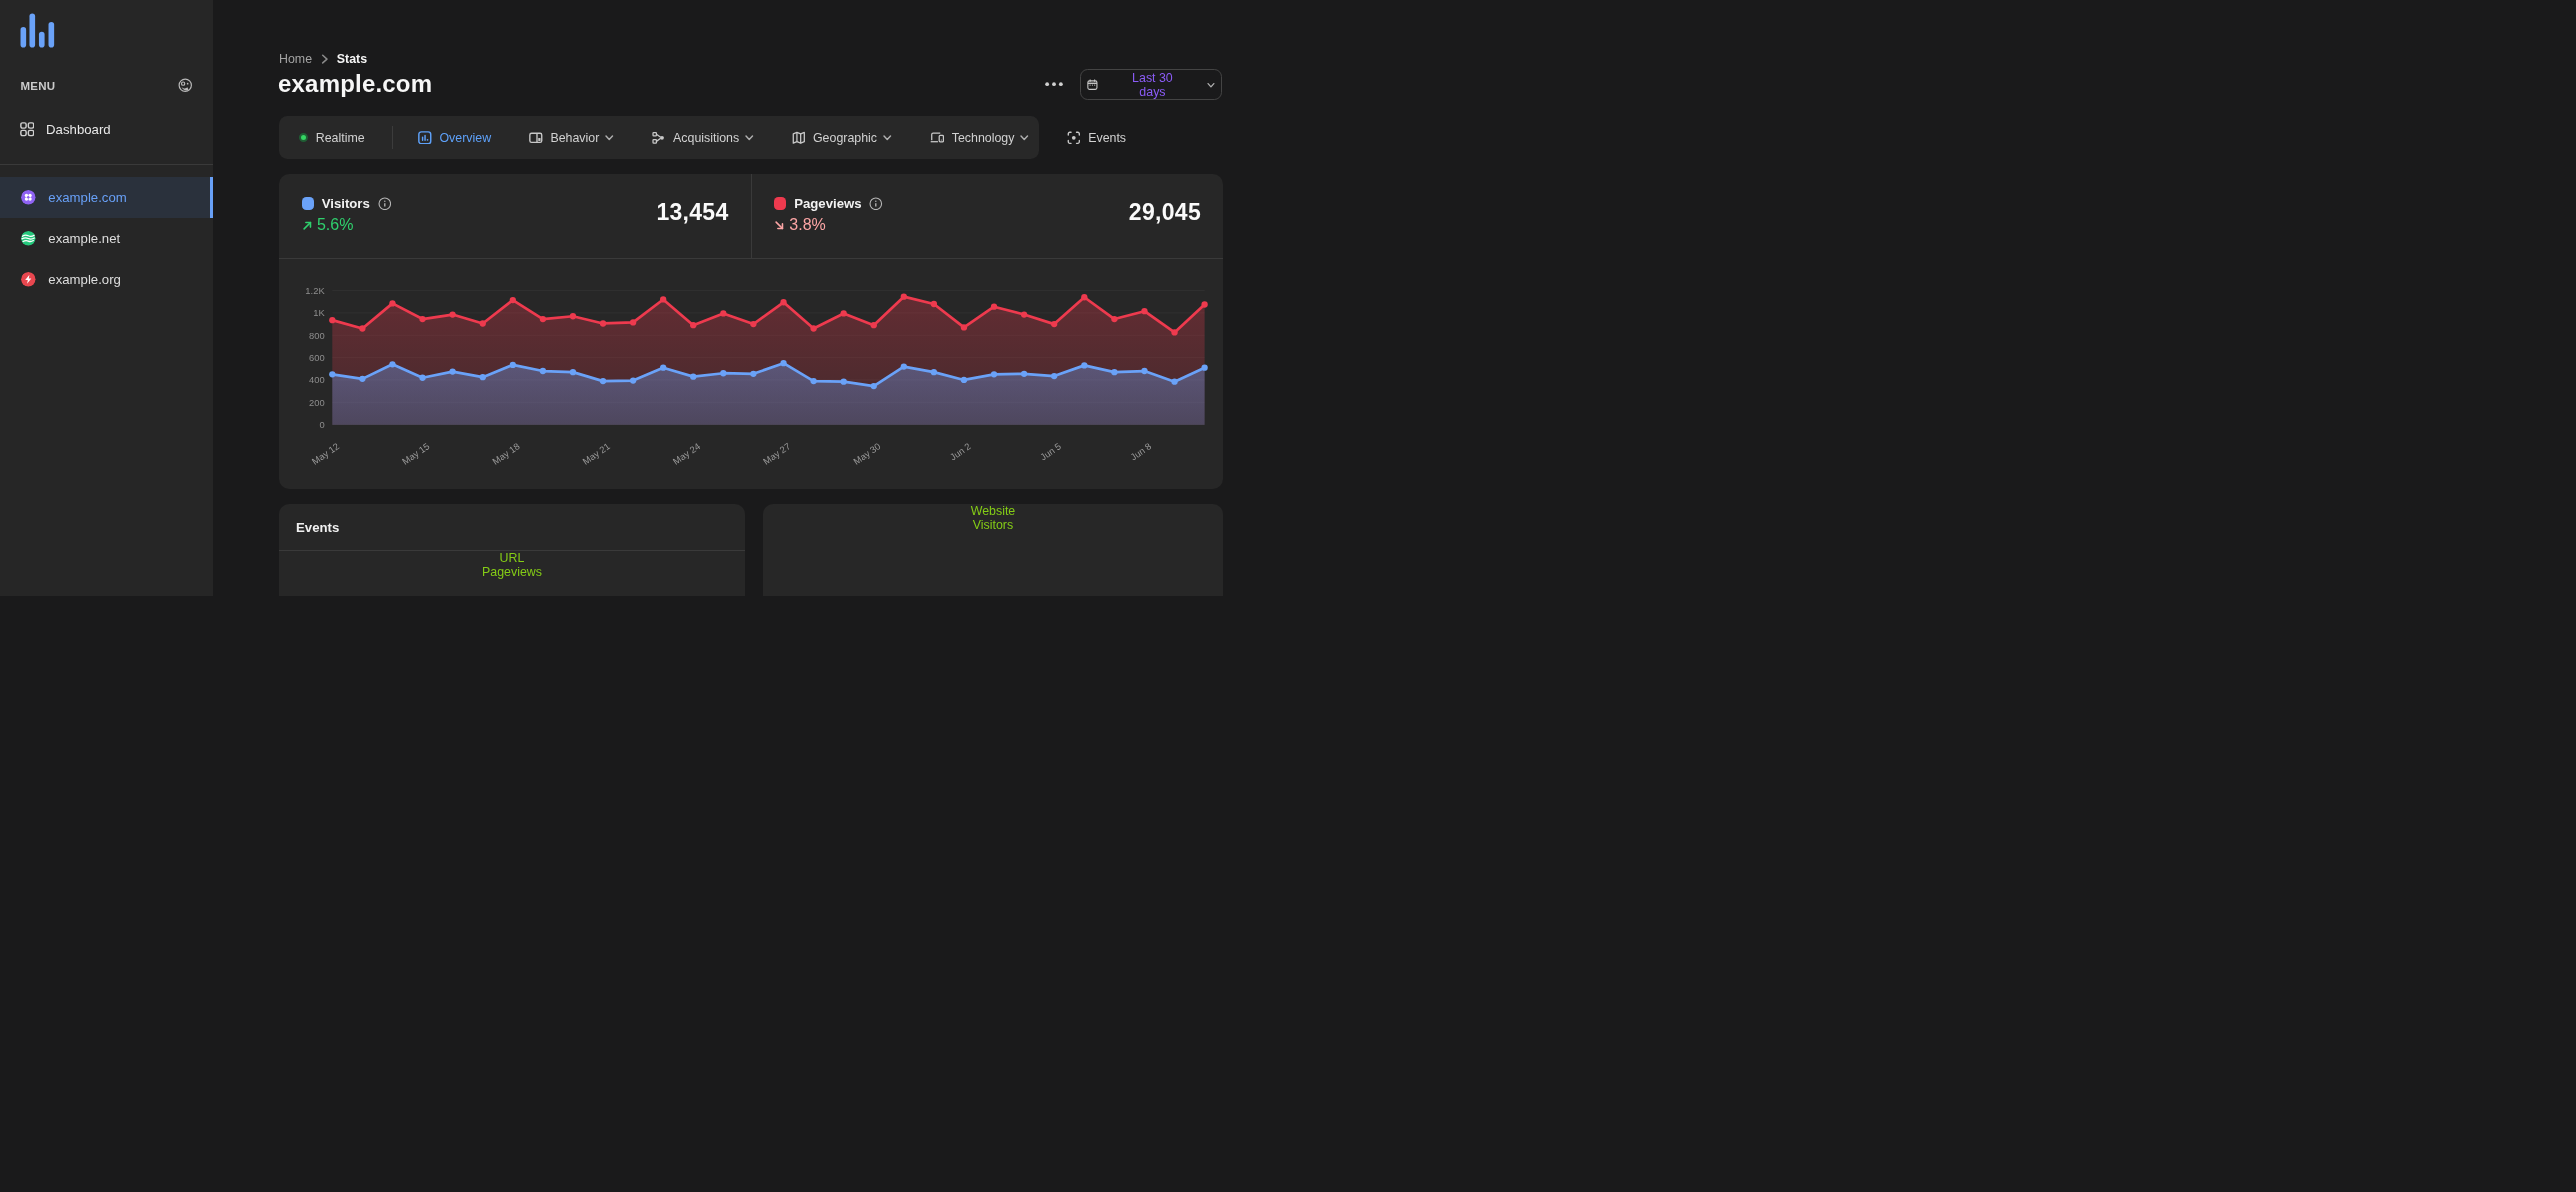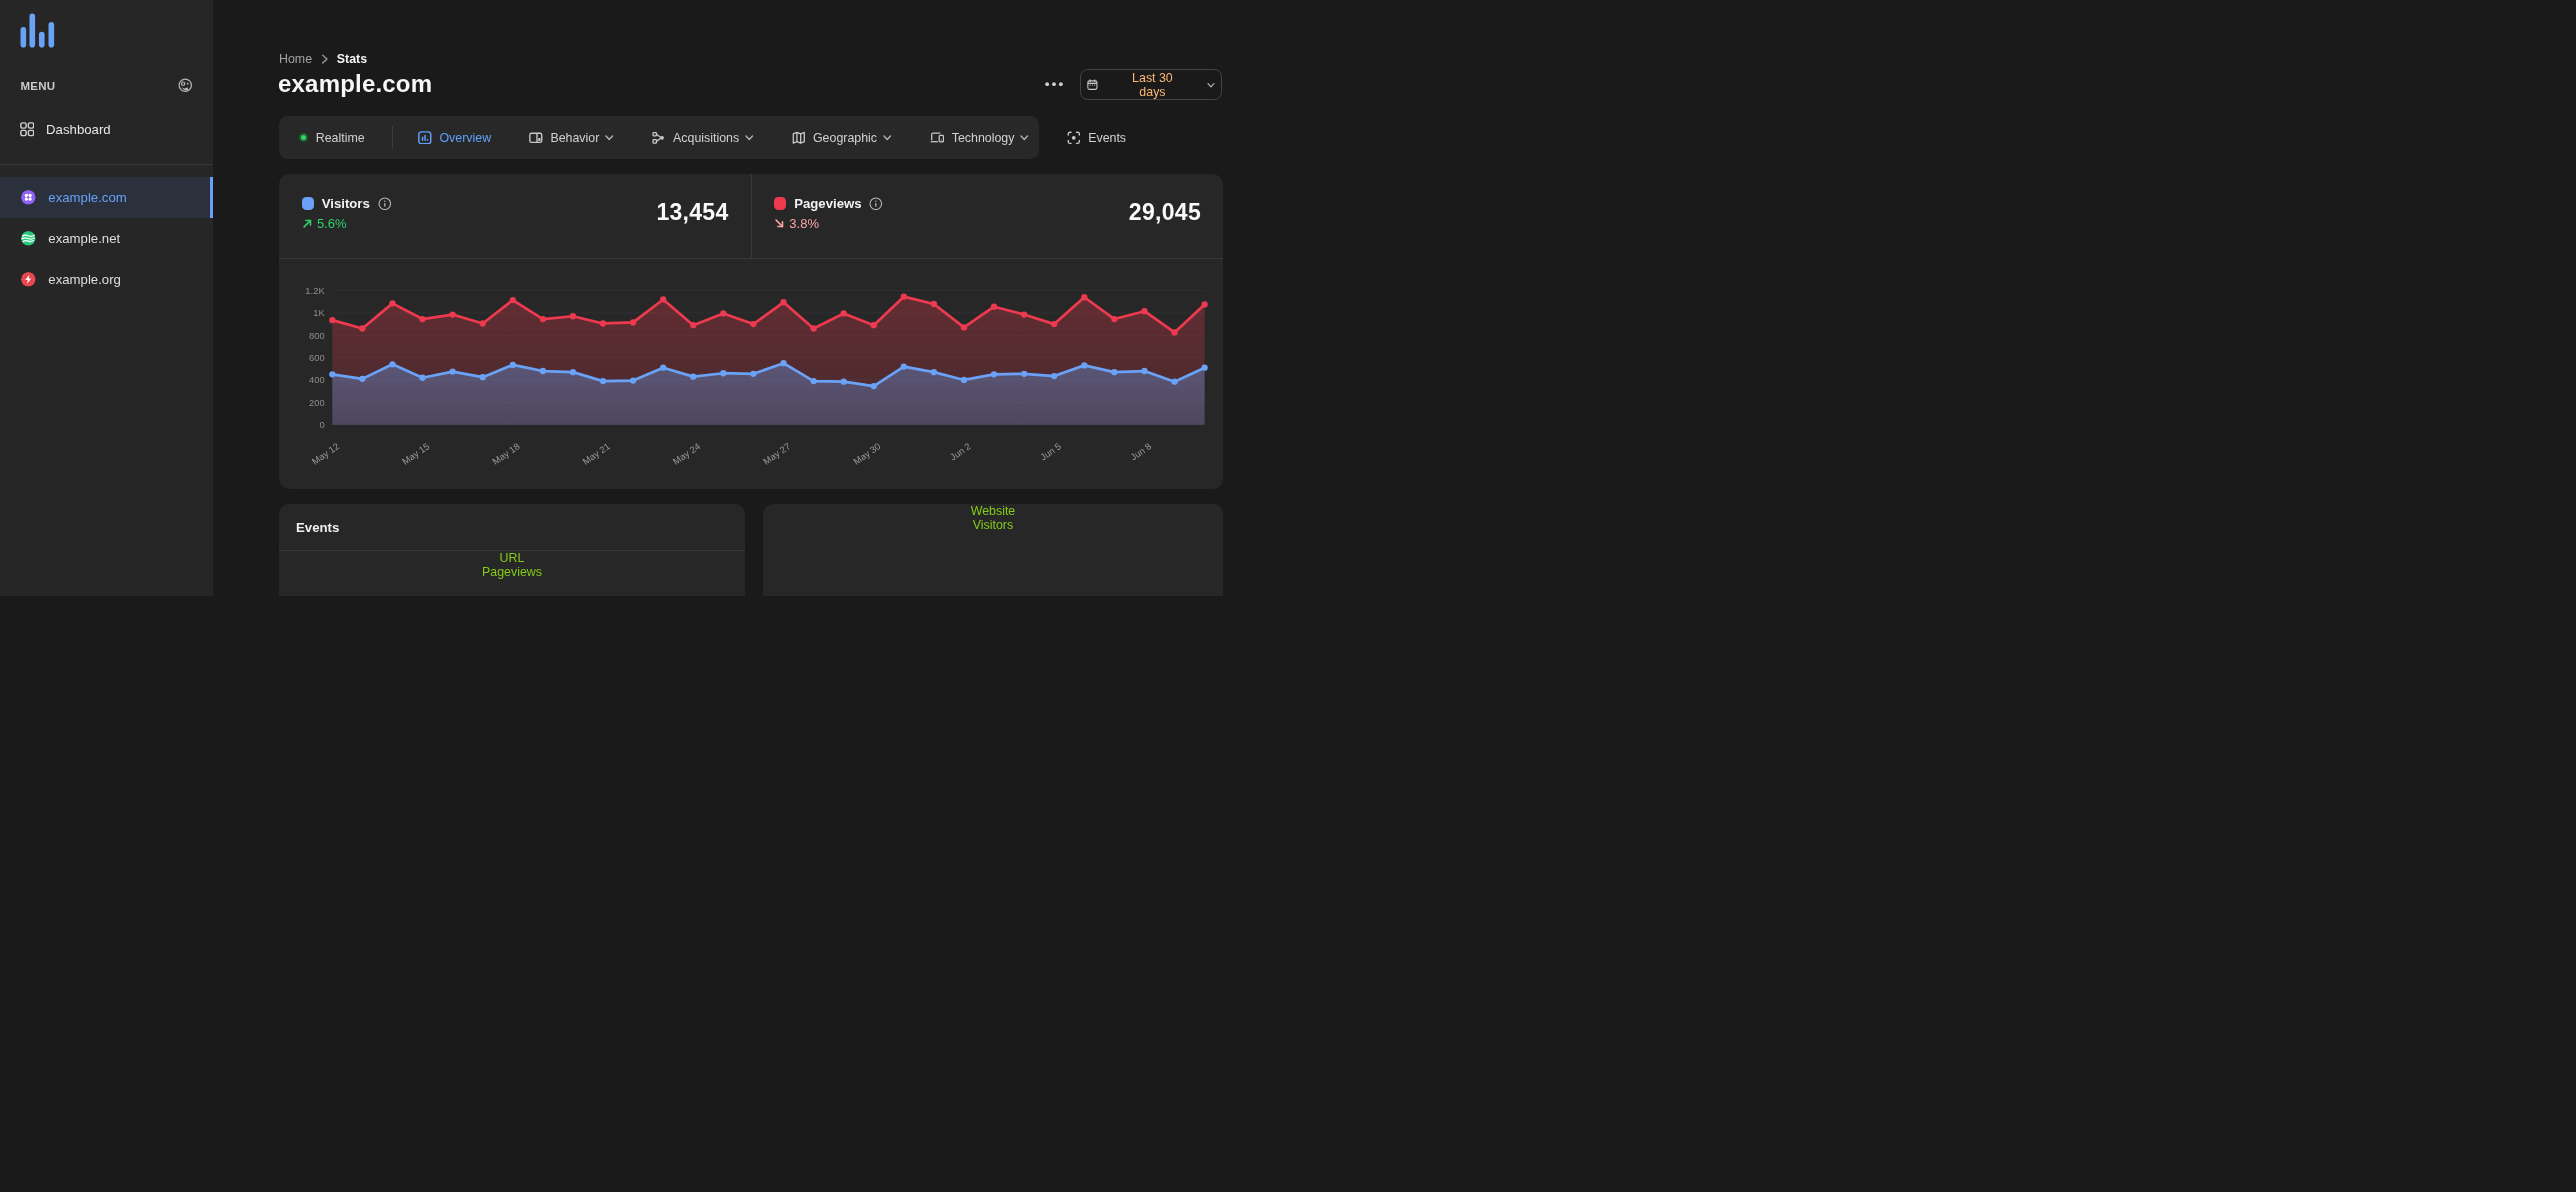--- a/index.html
+++ b/index.html
@@ -27,21 +27,21 @@
   .site-ic{width:14.5px;height:14.5px;border-radius:50%;flex:0 0 auto;}
 
   
   .breadcrumb{position:absolute;left:279px;top:40px;display:flex;align-items:center;gap:8.5px;font-size:12.4px;margin-top:12px;}
   .bc-home{color:#a3a3a3;cursor:pointer;}
   .bc-sep{color:#8a8a8a}
   .bc-current{color:#f5f5f5;font-weight:700;}
   .page-title{position:absolute;left:278px;top:70px;margin:0;font-size:24px;font-weight:700;letter-spacing:0.2px;color:#f7f7f7;}
   .more-btn{position:absolute;left:1040px;top:75px;width:27px;height:19px;display:flex;align-items:center;justify-content:center;cursor:pointer;color:#d0d0d0;}
   .daterange{position:absolute;left:1080px;top:69px;width:142px;height:31px;box-sizing:border-box;
-    background:transparent;border:0.9px solid #444;border-radius:7.7px;color:#fdba74;
+    background:transparent;border:0.9px solid #444;border-radius:7.7px;color:#8b5cf6;
     display:flex;align-items:center;justify-content:flex-start;gap:25px;font-size:12.4px;cursor:pointer;
     font-family:inherit;}
   .daterange .cal{color:#c9c9c9}.daterange .chev{color:#b0b0b0;margin-top:1.7px}
 
   
   .tabbar{position:absolute;left:279px;top:116px;width:760px;height:43px;background:#282828;border-radius:8.5px;
     display:flex;align-items:center;padding-left:19.6px;box-sizing:border-box;}
   .tab{display:flex;align-items:center;gap:7.7px;font-size:12.4px;color:#d2d2d2;cursor:pointer;white-space:nowrap;}
   .tab .t-ic{color:#c9c9c9}
   .tab .t-chev{color:#b0b0b0;margin-left:-1.7px;margin-top:1.7px}
@@ -51,21 +51,21 @@
   .live-dot{width:5.5px;height:5.5px;border-radius:50%;background:#35d663;border:2.7px solid #1f5e34;}
 
   
   .card{position:absolute;left:279px;top:174px;width:944px;height:315px;background:#272727;border-radius:10.2px;}
   .stats-row{display:flex;height:84px;border-bottom:0.9px solid #3a3a3a;}
   .stat{flex:1;position:relative;padding:22px 22px 0 22.6px;box-sizing:border-box;}
   .stat-top{display:flex;align-items:center;gap:7.7px;}
   .swatch{width:12.4px;height:12.8px;border-radius:4.3px;}
   .stat-label{font-size:13.2px;font-weight:700;color:#f2f2f2;}
   .info-ic{color:#b5b5b5;cursor:pointer}
-  .stat-change{display:flex;align-items:center;gap:4.3px;font-size:13px;margin-top:5.1px;}
+  .stat-change{display:flex;align-items:center;gap:4.3px;font-size:16px;margin-top:5.1px;}
   .stat-change.up{color:#2fd06d}.stat-change.down{color:#fca5a5}
   .stat-value{position:absolute;right:22px;top:25px;font-size:23px;font-weight:700;letter-spacing:0.3px;color:#fafafa;}
   .stats-vsep{width:0.9px;background:#3a3a3a;}
   .chart-wrap{position:relative;width:944px;height:230px;}
 
   
   .panel{position:absolute;top:504px;height:92px;background:#272727;border-radius:10.2px 10.2px 0 0;overflow:hidden;}
   .panel.pages{left:279px;width:466px;}
   .panel.referrers{left:763px;width:460px;}
   .panel-title{height:46px;display:flex;align-items:center;padding:0 17px;font-size:13.2px;font-weight:700;color:#f0f0f0;border-bottom:0.9px solid #3a3a3a;}

